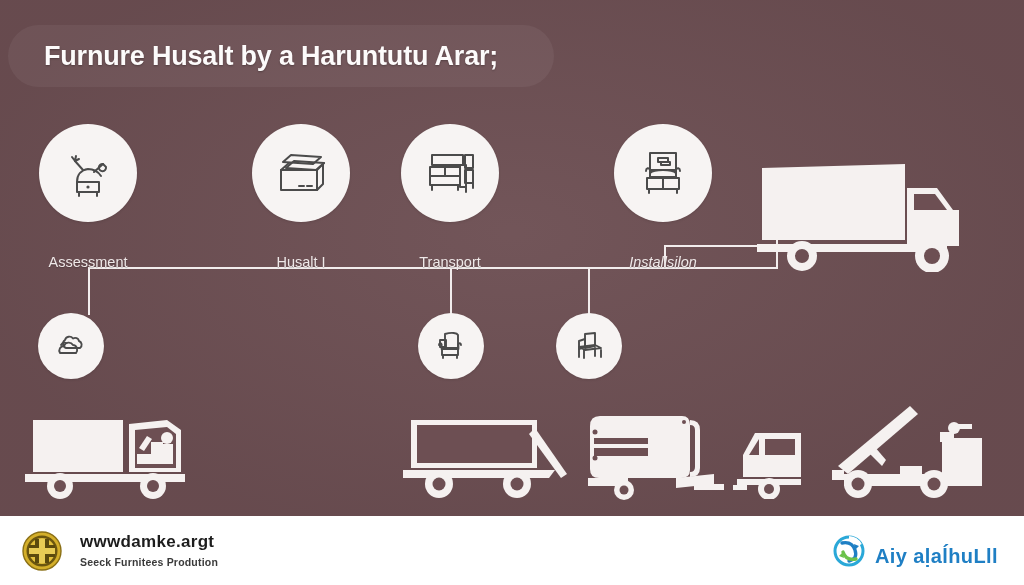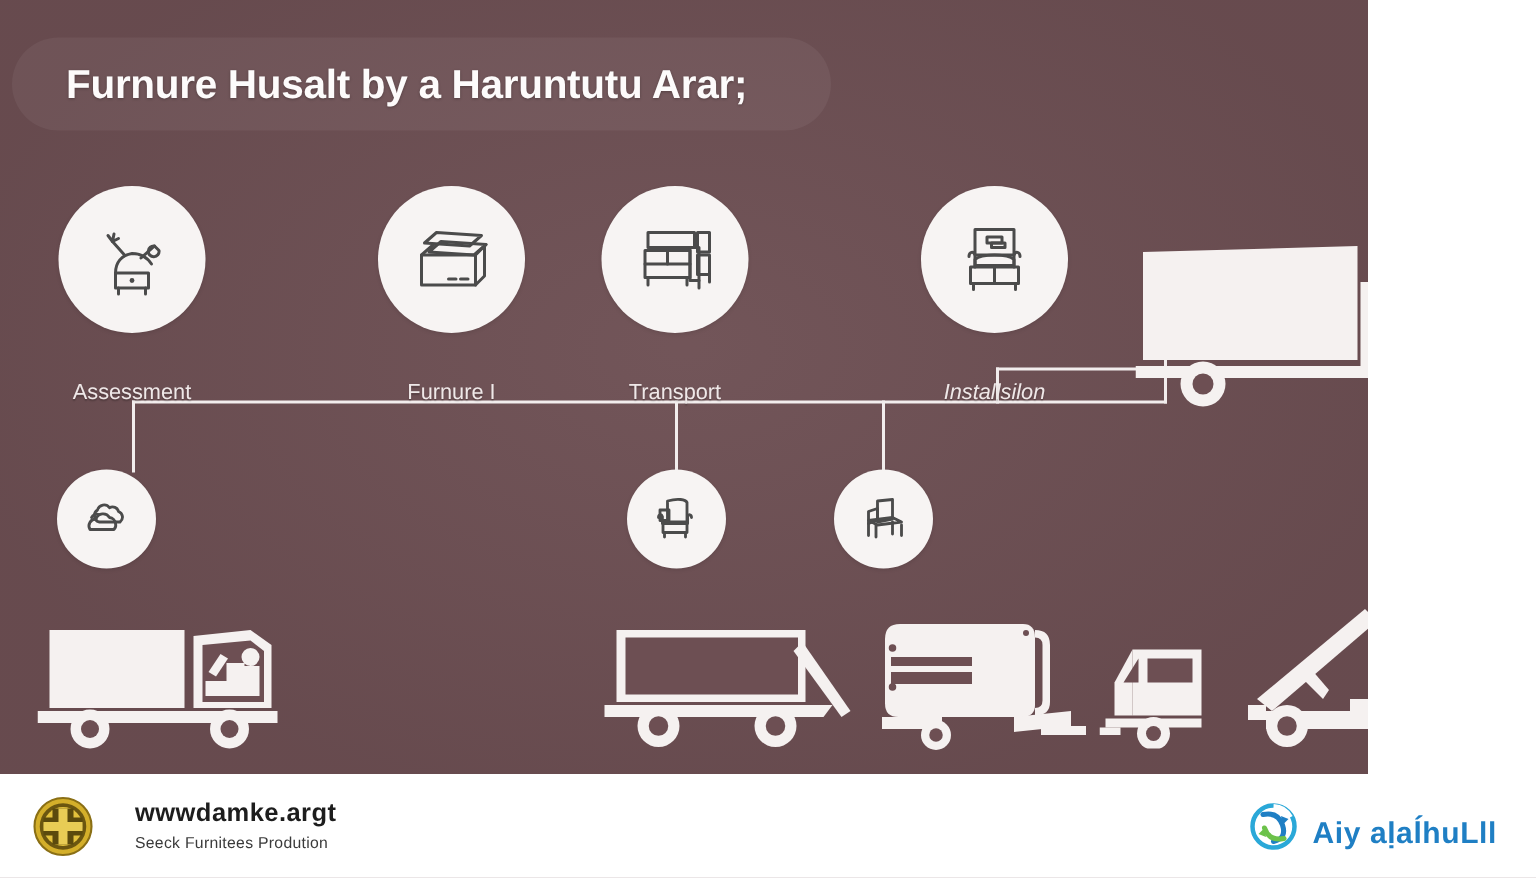--- a/index.html
+++ b/index.html
@@ -11,21 +11,21 @@
   }
   #page {
     position: relative;
     width: 1024px; height: 585px;
     background: #ffffff;
   }
   
   #canvas {
     position: absolute;
     left: 0; top: 0;
-    width: 912px; height: 516px;
+    width: 1024px; height: 516px;
     background: #6d4f53;
     overflow: hidden;
   }
   
   #canvas::after {
     content: "";
     position: absolute; inset: 0;
     background: radial-gradient(ellipse at 50% 45%, rgba(255,255,255,0.035), rgba(0,0,0,0.06) 78%);
     pointer-events: none;
   }
@@ -104,33 +104,34 @@
   #footer {
     position: absolute;
     left: 0; top: 516px;
     width: 1024px; height: 69px;
     background: #ffffff;
     display: flex;
     align-items: center;
     justify-content: space-between;
     padding: 0 26px 0 22px;
   }
-  #footer-left { display: flex; align-items: center; gap: 28px; }
+  #footer-left { display: flex; align-items: center; gap: 18px; }
   #footer-brand-lines { display: flex; flex-direction: column; line-height: 1.12; }
   #footer-url {
     color: #1d1d1d;
     font-size: 17px;
     font-weight: bold;
     letter-spacing: 0.3px;
   }
   #footer-tagline {
     color: #3a3a3a;
     font-size: 10.5px;
     letter-spacing: 0.2px;
     margin-top: 6px;
+    font-weight: bold;
   }
   #footer-right { display: flex; align-items: flex-end; gap: 9px; }
   #footer-right-text {
     color: #1f7fc4;
     font-size: 20px;
     font-weight: bold;
     letter-spacing: 0.4px;
   }
 </style>
 </head>
@@ -173,21 +174,21 @@
         <svg class="icon-svg" width="56" height="50" viewBox="0 0 56 50" fill="none" stroke="#4b4b4b" stroke-width="2" stroke-linecap="round" stroke-linejoin="round">
           <path d="M10 14 L18 7 L48 9 L40 16 Z"></path>
           <path d="M13 20 L21 13 L51 15 L43 22 Z"></path>
           <path d="M8 22 h36 v20 h-36 z"></path>
           <path d="M8 22 L16 15"></path>
           <path d="M44 22 L51 15"></path>
           <path d="M44 42 L50 36 L50 15"></path>
           <path d="M26 38 h5 M34 38 h5"></path>
         </svg>
       </div>
-      <span class="node-label">Furnure I</span>
+      <span class="node-label">Husalt I</span>
     </div>
 
     <div class="node" style="left:401px; top:124px;">
       <div class="circle c-lg">
         <svg class="icon-svg" width="54" height="50" viewBox="0 0 54 50" fill="none" stroke="#4b4b4b" stroke-width="2" stroke-linecap="round" stroke-linejoin="round">
           <path d="M9 7 h31 v10 h-31 z"></path>
           <path d="M42 7 h8 v13 h-8 z"></path>
           <path d="M42 22 h8 v13 h-8 z"></path>
           <path d="M7 19 h30 v18 h-30 z"></path>
           <path d="M7 28 h30"></path>

